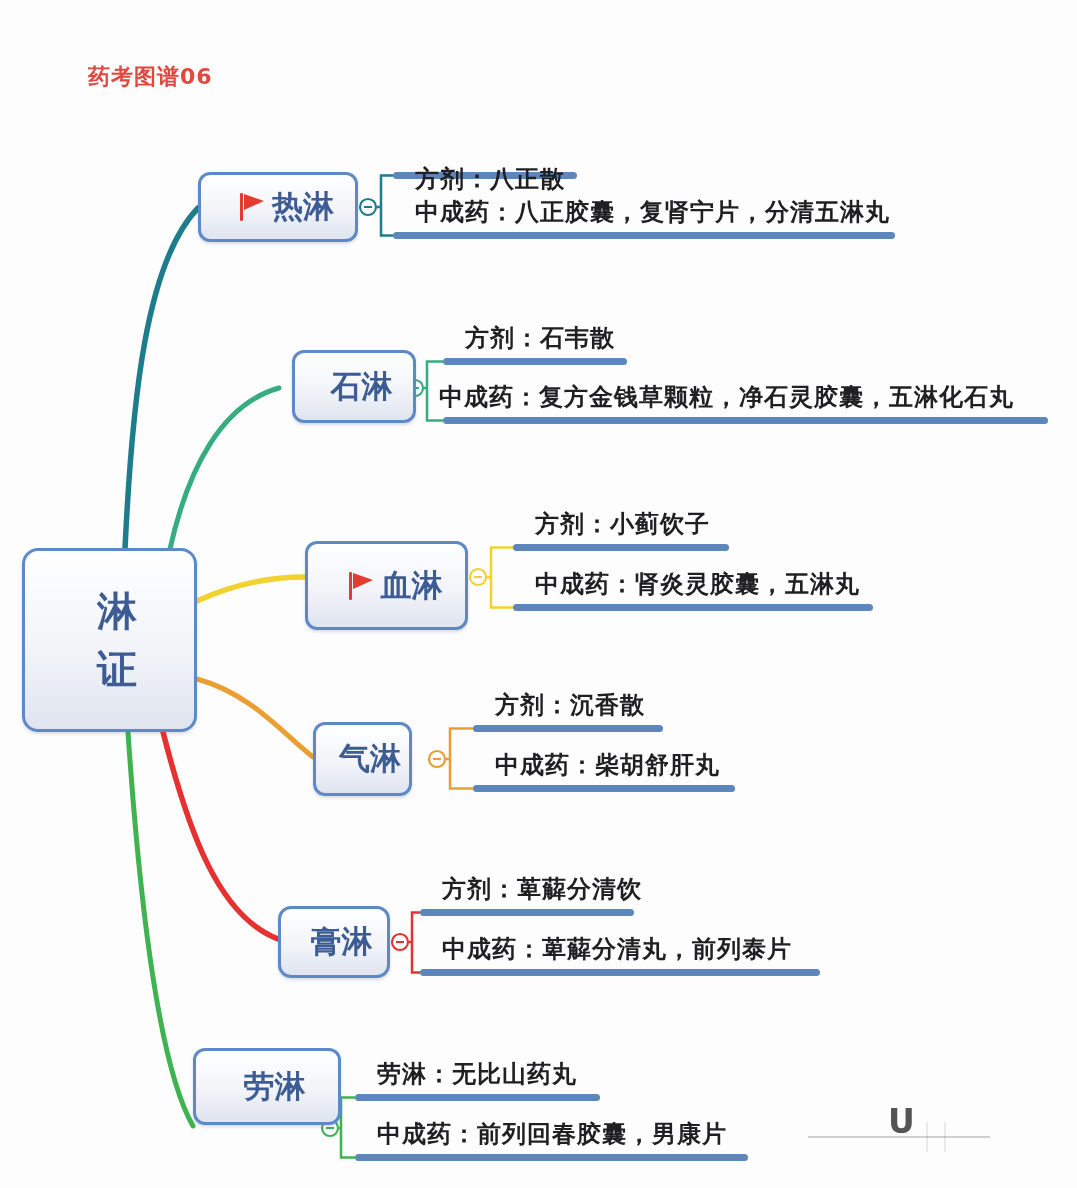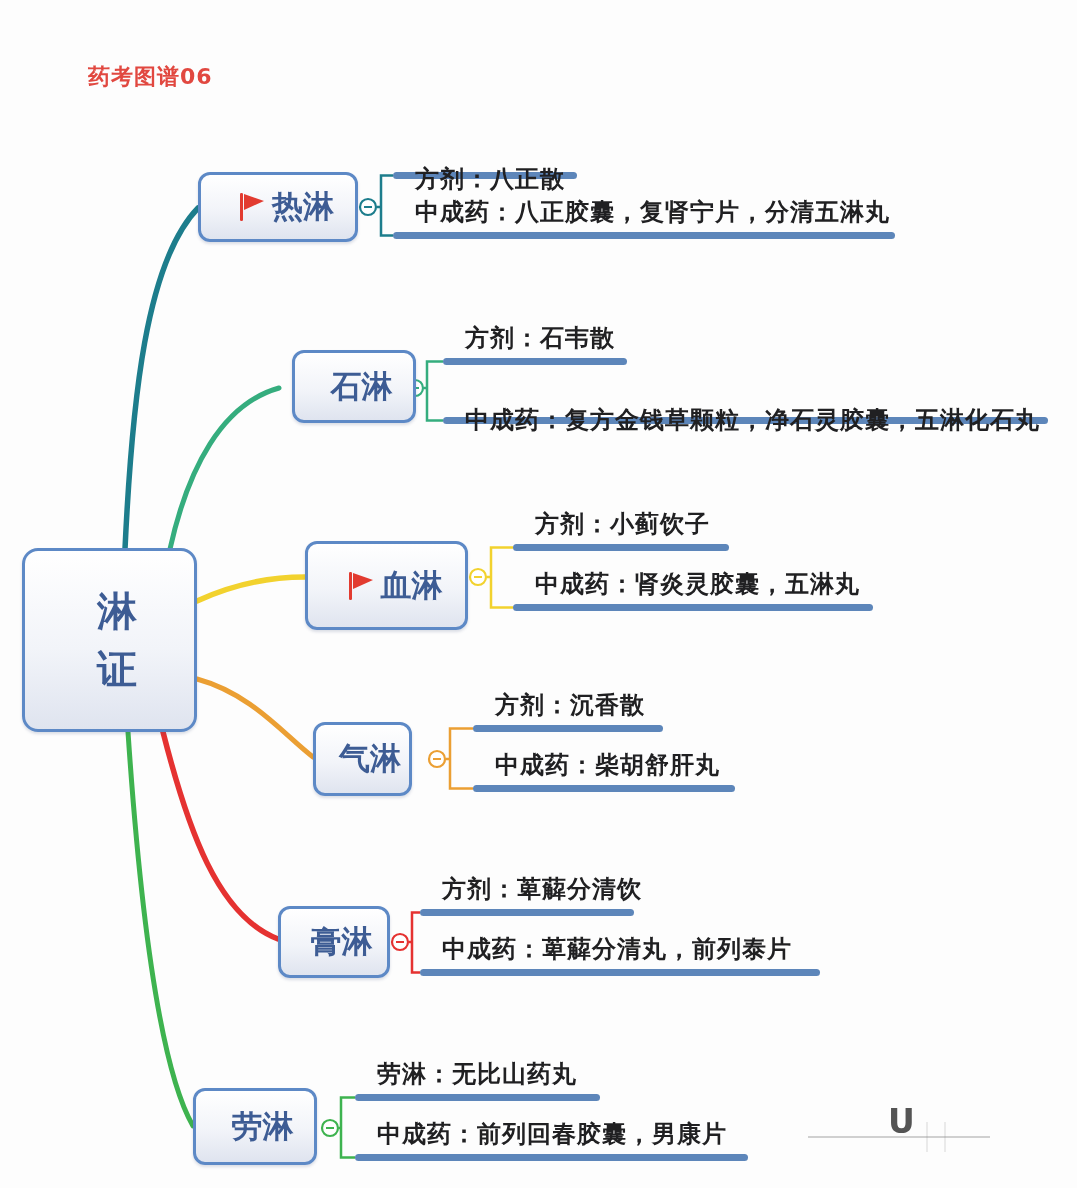--- a/index.html
+++ b/index.html
@@ -32,30 +32,30 @@
     left:22px; top:548px; width:175px; height:184px;
     border-radius:16px; font-size:40px; line-height:1.45;
     text-align:center;
   }
   .flag { flex:0 0 auto; }
 
   .b1 { left:198px; top:172px;  width:160px; height:70px; }
   .b2 { left:292px; top:350px;  width:124px; height:73px; }
   .b3 { left:305px; top:541px;  width:163px; height:89px; }
   .b4 { left:313px; top:722px;  width:99px; height:74px; }
-  .b5 { left:278px; top:906px;  width:112px; height:72px; }
-  .b6 { left:193px; top:1088px; width:124px; height:77px; }
+  .b5 { left:278px; top:906px;  width:112px; height:72px;border-radius:13px; }
+  .b6 { left:193px; top:1048px; width:148px; height:77px; }
 
   .child {
     position:absolute; z-index:2;
     font-size:24px; font-weight:700; color:#202022;
     letter-spacing:1px; white-space:nowrap;
   }
   .c10 { left:415px; top:136px;margin-top:27px; }  .c11 { left:415px; top:196px; }
-  .c20 { left:465px; top:322px; }  .c21 { left:465px; top:381px;margin-top:23px; }
+  .c20 { left:465px; top:322px; }  .c21 { left:439px; top:381px; }
   .c30 { left:535px; top:508px; }  .c31 { left:535px; top:568px; }
   .c40 { left:495px; top:689px; }  .c41 { left:495px; top:749px; }
   .c50 { left:442px; top:873px; }  .c51 { left:442px; top:933px; }
   .c60 { left:377px; top:1058px; } .c61 { left:377px; top:1118px; }
 
   .watermark {
     position:absolute; left:808px; top:1112px; width:182px; height:50px;
     z-index:1; pointer-events:none;
   }
   .watermark .wline {

